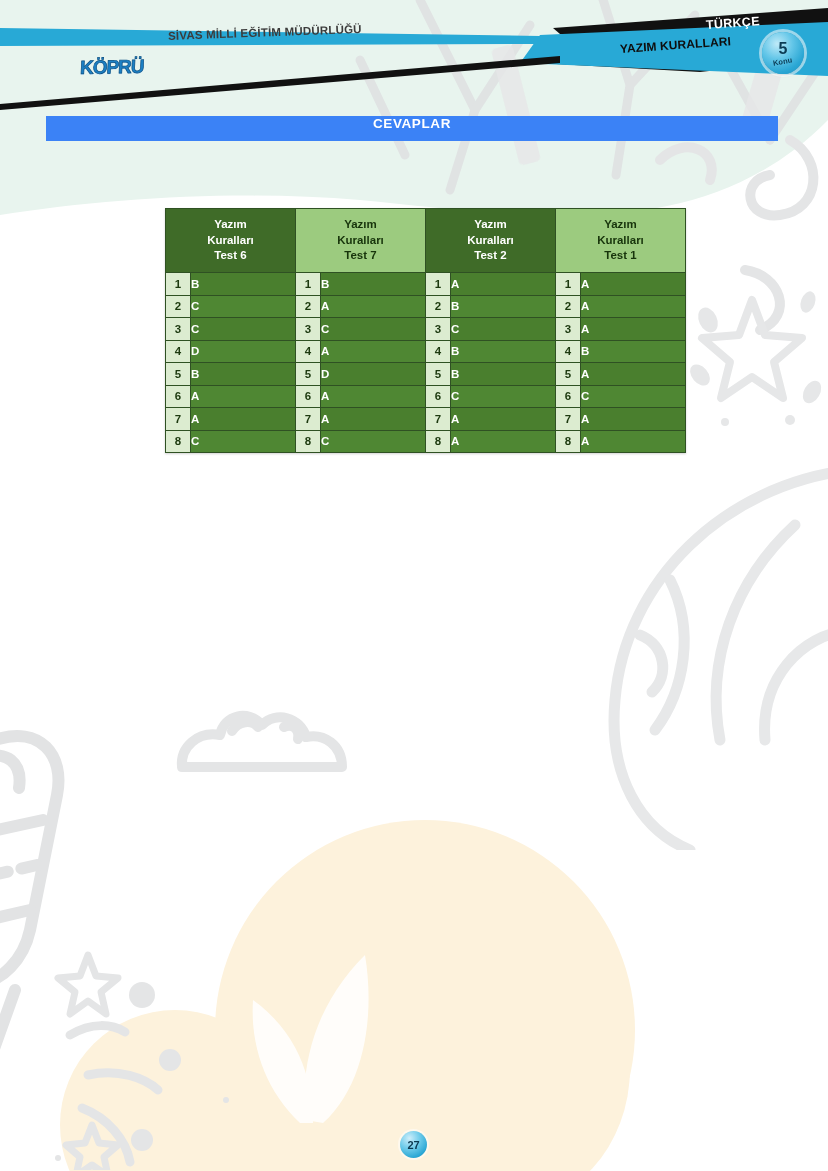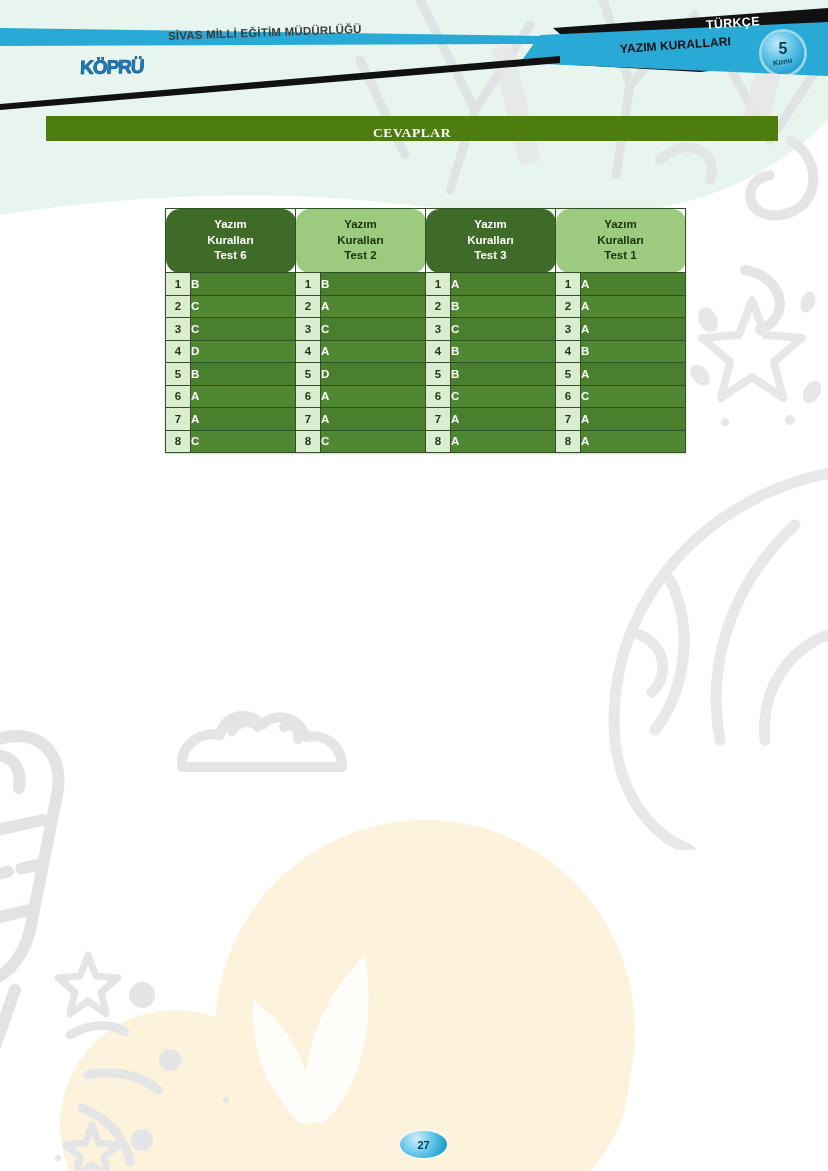--- a/index.html
+++ b/index.html
@@ -62,39 +62,39 @@
     box-shadow:0 0 0 3px rgba(255,255,255,.55), 0 1px 3px rgba(0,0,0,.28);
     display:flex; flex-direction:column; align-items:center; justify-content:center;
     line-height:1;
   }
   .badge-num { font-size:16px; font-weight:900; color:#0c3c55; }
   .badge-lbl { font-size:7.5px; font-weight:800; color:#0c3c55; margin-top:1px; transform:rotate(-10deg); }
 
   
   #cevaplar-banner {
     position:absolute; left:46px; top:116px; width:732px; height:25px;
-    background:#4d7c0f; z-index:4;
-    display:flex; align-items:flex-end; justify-content:center;font-family:Liberation Serif, serif;
+    background:#3b82f6; z-index:4;
+    display:flex; align-items:flex-start; justify-content:center;
   }
   #cevaplar-banner .txt {
     color:#ffffff; font-size:13.5px; font-weight:800; letter-spacing:.6px;
   }
 
   
   #answers-table {
     position:absolute; left:165px; top:208px; z-index:5;
     border-collapse:collapse;
     box-shadow:0 1px 2px rgba(0,0,0,.18);
   }
   #answers-table td, #answers-table th { border:1px solid #2f5123; padding:0; }
 
   th.hdr-dark, th.hdr-light {
     height:64px; width:130px;
     font-size:11.5px; font-weight:800; line-height:1.35;
-    text-align:center; vertical-align:middle;border-radius:14px;
+    text-align:center; vertical-align:middle;
   }
   th.hdr-dark  { background:#3f6b28; color:#ffffff; }
   th.hdr-light { background:#9ccb7f; color:#17340b; }
 
   td.num {
     width:25px; height:22.5px;
     background:#dcecd0; color:#1d3a10;
     font-size:11.5px; font-weight:600;
     text-align:center; vertical-align:middle;
   }
@@ -102,21 +102,21 @@
     width:105px; height:22.5px;
     background:#4a7f2e; color:#ffffff;
     font-size:11.5px; font-weight:600;
     padding-left:8px; vertical-align:middle;
   }
   td.ans.alt { background:#4f8733; }
 
   
   #page-number {
     position:absolute; left:400px; top:1131px;
-    width:47px; height:27px; border-radius:50%;
+    width:27px; height:27px; border-radius:50%;
     background:radial-gradient(circle at 35% 27%, #cdeefb 0%, #6ecbea 40%, #29a6d4 75%, #1a89bd 100%);
     box-shadow:0 0 0 2px rgba(255,255,255,.5);
     display:flex; align-items:center; justify-content:center;
     z-index:6;
   }
   #page-number .n { font-size:11px; font-weight:900; color:#0b3a52; }
 </style>
 </head>
 <body>
 
@@ -253,26 +253,26 @@
   <thead>
     <tr id="hdr-row">
         <th class="hdr-dark" colspan="2">
           <div>Yazım</div>
           <div>Kuralları</div>
           <div>Test 6</div>
         </th>
         <th class="hdr-light" colspan="2">
           <div>Yazım</div>
           <div>Kuralları</div>
-          <div>Test 2</div>
+          <div>Test 7</div>
         </th>
         <th class="hdr-dark" colspan="2">
           <div>Yazım</div>
           <div>Kuralları</div>
-          <div>Test 3</div>
+          <div>Test 2</div>
         </th>
         <th class="hdr-light" colspan="2">
           <div>Yazım</div>
           <div>Kuralları</div>
           <div>Test 1</div>
         </th>
       </tr>
   </thead>
   <tbody id="body-rows">
       <tr>

